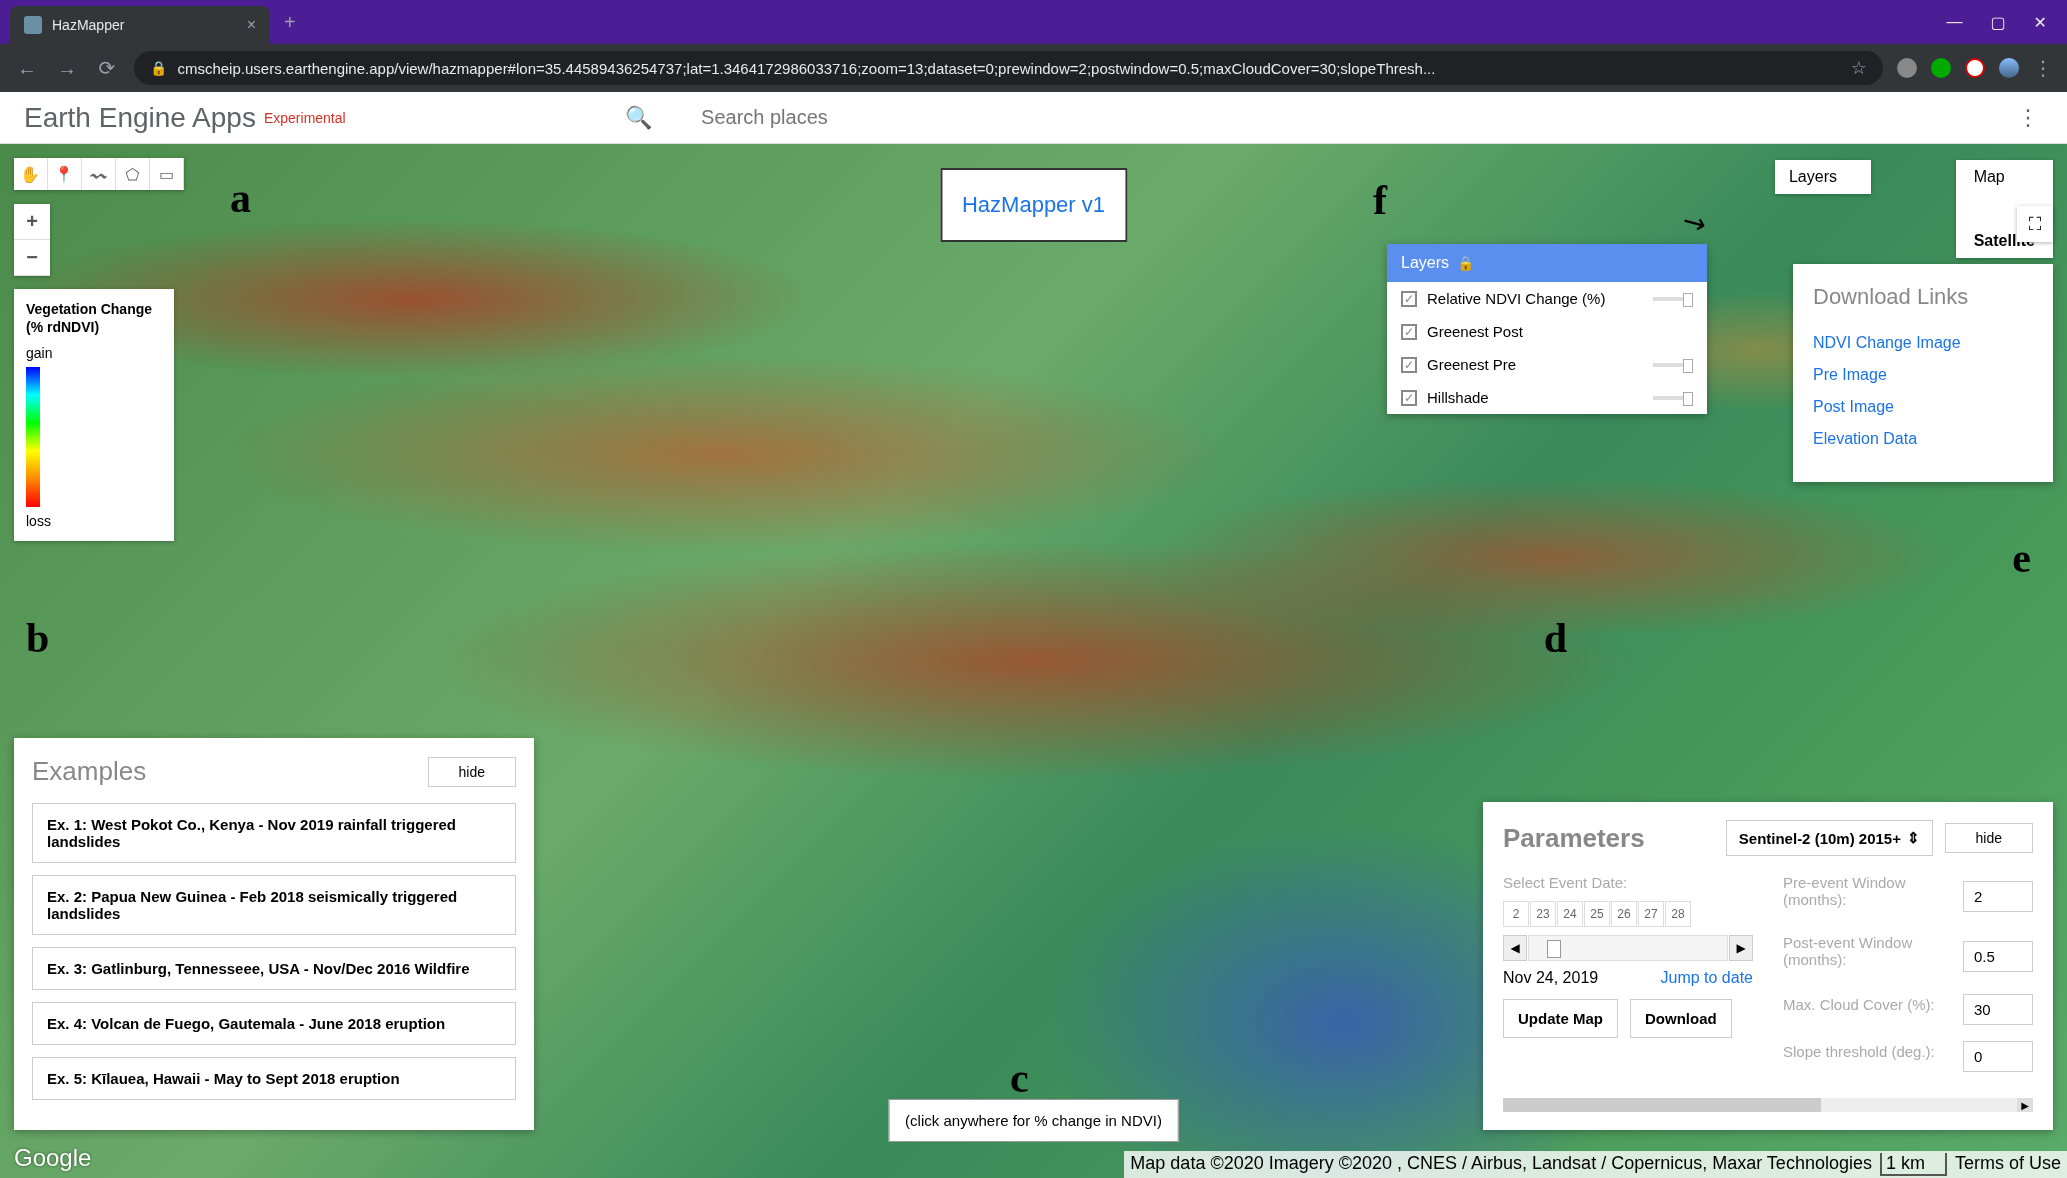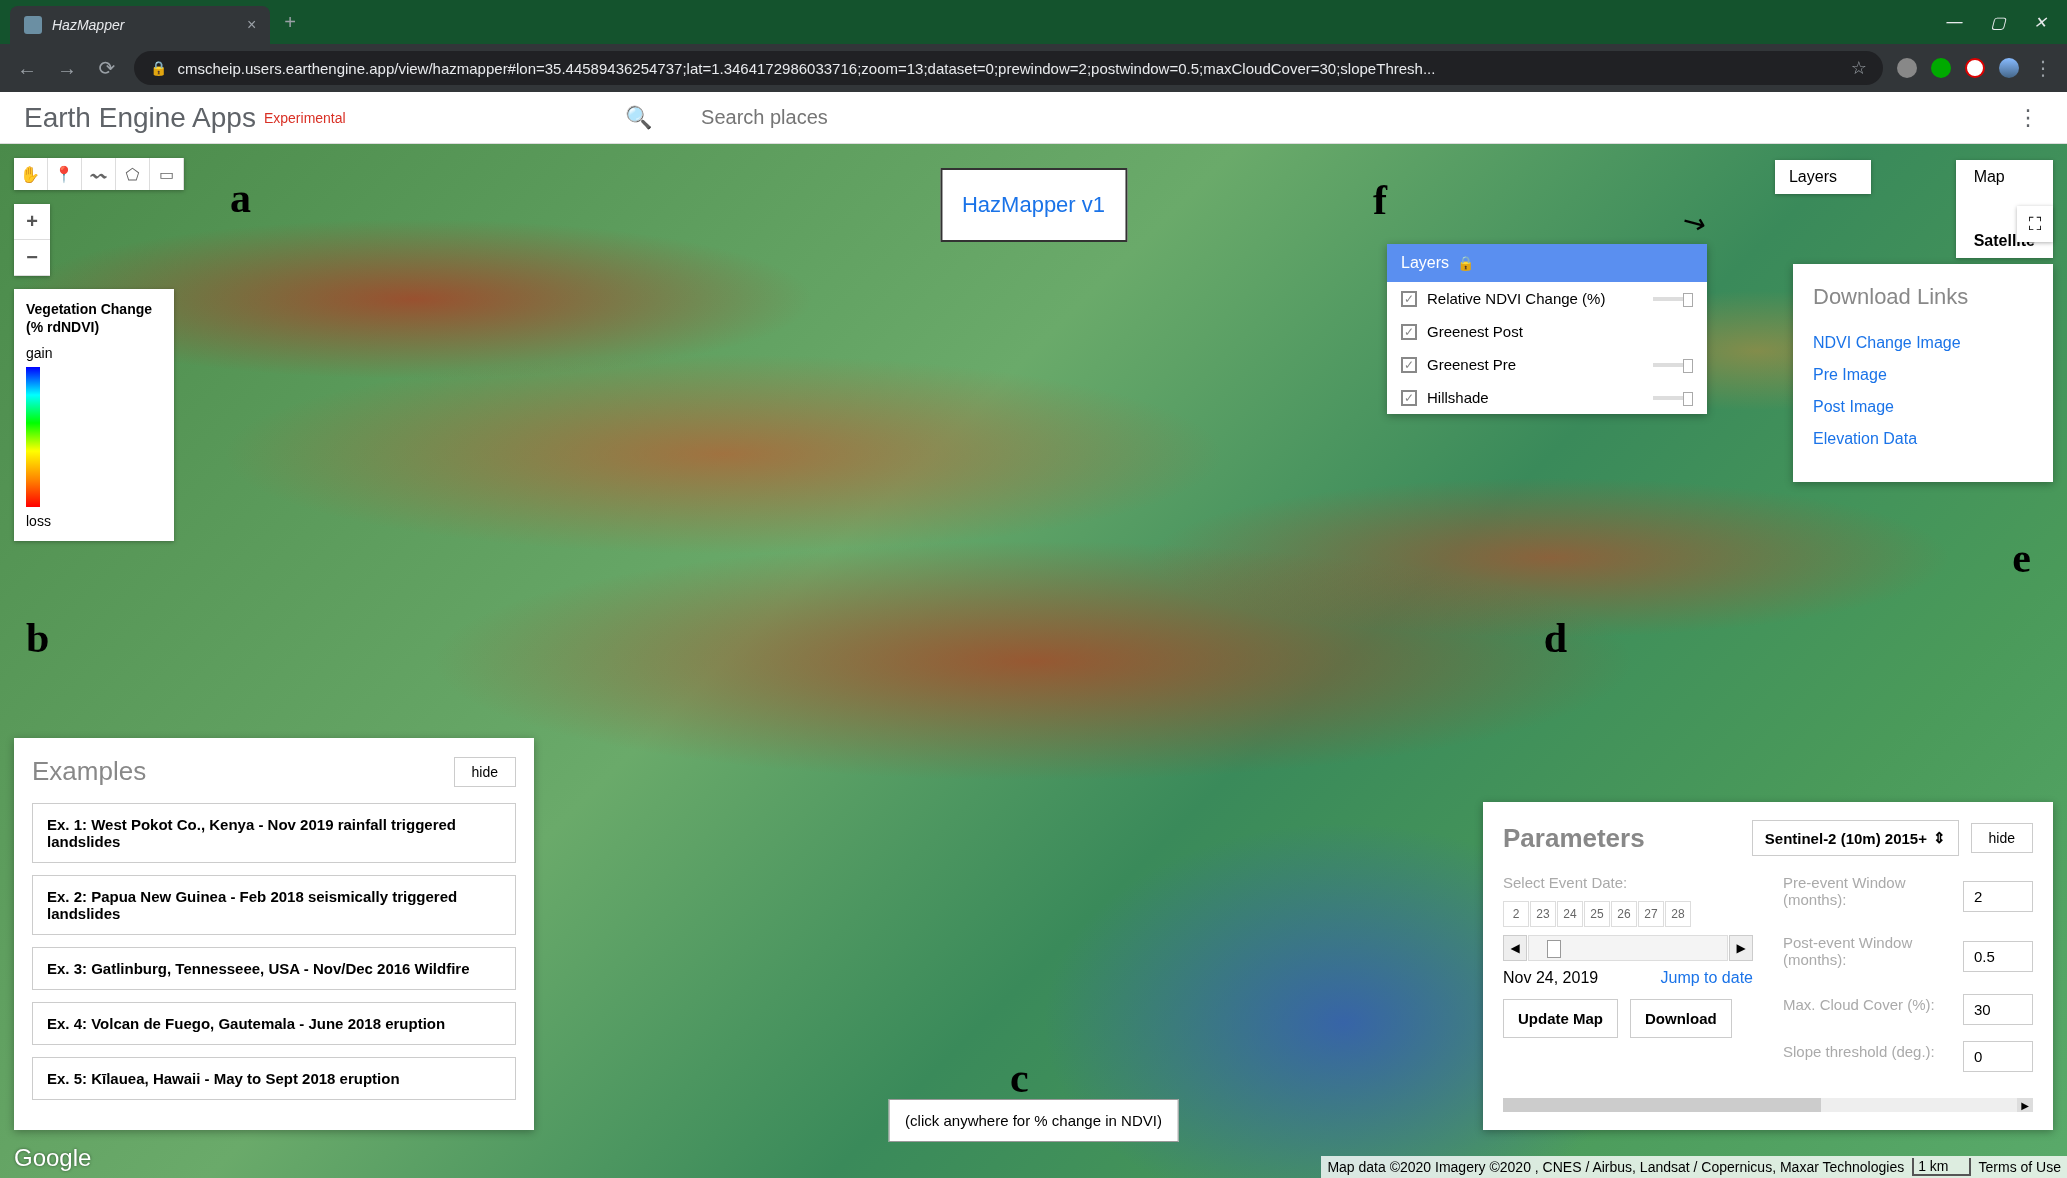--- a/index.html
+++ b/index.html
@@ -1,18 +1,18 @@
 <!DOCTYPE html>
 <html><head>
 <meta charset="utf-8">
 <style>
 * { box-sizing: border-box; margin: 0; padding: 0; }
 body { font-family: Arial, sans-serif; background: #1a1a1a; overflow: hidden; }
 .browser-window { width: 2067px; height: 1178px; display: flex; flex-direction: column; }
-.titlebar { height: 44px; background: #14532d; display:flex; align-items:center; color:#ccc;font-style:italic; }
+.titlebar { height: 44px; background: #4c1d95; display:flex; align-items:center; color:#ccc; }
 .tab { background:#323639; height:38px; margin-top:6px; margin-left:10px; border-radius:8px 8px 0 0; display:flex; align-items:center; padding:0 14px; gap:10px; min-width:260px;}
 .tab-favicon { width:18px; height:18px; background:#6b8fa3; border-radius:3px; }
 .tab-title { font-size:14px; color:#e8eaed; }
 .tab-close { color:#9aa0a6; font-size:16px; margin-left:auto; }
 .new-tab { color:#9aa0a6; font-size:20px; margin-left:14px; }
 .win-controls { margin-left:auto; display:flex; gap:28px; padding-right:20px; color:#e8eaed; font-size:16px;}
 .addressbar { height:48px; background:#323639; display:flex; align-items:center; padding:0 14px; gap:14px; }
 .nav-btn { color:#9aa0a6; font-size:20px; width:26px; text-align:center;}
 .url-box { flex:1; background:#202124; border-radius:20px; height:34px; display:flex; align-items:center; padding:0 16px; color:#e8eaed; font-size:15px; gap:10px;}
 .lock { color:#9aa0a6; font-size:14px;}
@@ -55,21 +55,21 @@
 .layer-row { display:flex; align-items:center; padding:8px 14px; gap:10px; font-size:15px;}
 .check { width:16px; height:16px; border:2px solid #888; display:flex; align-items:center; justify-content:center; color:#888; font-size:12px;}
 .slider-mini { width:40px; height:4px; background:#ddd; margin-left:auto; position:relative;}
 .slider-mini::after { content:""; position:absolute; right:0; top:-4px; width:8px; height:12px; background:#fff; border:1px solid #aaa;}
 .download-panel { position:absolute; top:120px; right:14px; width:260px; background:#fff; padding:20px; box-shadow:0 2px 8px rgba(0,0,0,0.3);}
 .download-title { font-size:22px; color:#888; margin-bottom:24px; font-weight:300;}
 .download-link { color:#1a73e8; font-size:16px; margin-bottom:14px; display:block;}
 .examples-panel { position:absolute; bottom:48px; left:14px; width:520px; background:#fff; padding:18px; box-shadow:0 2px 8px rgba(0,0,0,0.3);}
 .examples-header { display:flex; align-items:center; margin-bottom:16px;}
 .examples-title { font-size:26px; color:#888; font-weight:300;}
-.hide-btn { margin-left:auto; background:#fff; border:1px solid #ccc; padding:6px 17px; font-size:14px;}
+.hide-btn { margin-left:auto; background:#fff; border:1px solid #ccc; padding:6px 30px; font-size:14px;}
 .example-item { border:1px solid #ccc; padding:12px 14px; margin-bottom:12px; font-size:15px; font-weight:bold;}
 .params-panel { position:absolute; bottom:48px; right:14px; width:570px; background:#fff; padding:18px 20px; box-shadow:0 2px 8px rgba(0,0,0,0.3);}
 .params-header { display:flex; align-items:center; margin-bottom:18px;}
 .params-title { font-size:26px; color:#888; font-weight:700;}
 .dataset-select { margin-left:auto; border:1px solid #ccc; padding:8px 12px; font-size:15px; font-weight:bold; display:flex; align-items:center; gap:6px;}
 .params-body { display:flex; gap:30px;}
 .param-col { flex:1; }
 .param-label { color:#aaa; font-size:15px; margin-bottom:10px;}
 .date-days { display:flex; gap:1px; margin:8px 0; align-items:center;}
 .day-cell { width:26px; height:26px; border:1px solid #ddd; font-size:12px; display:flex; align-items:center; justify-content:center; color:#666;}
@@ -77,21 +77,21 @@
 .selected-date { font-size:16px; margin-top:8px; display:flex; justify-content:space-between;}
 .jump-link { color:#1a73e8; }
 .param-row { display:flex; align-items:center; margin-bottom:16px;}
 .param-input { width:70px; border:1px solid #ccc; padding:6px 10px; font-size:15px; margin-left:auto;}
 .param-actions { display:flex; gap:12px; margin-top:12px;}
 .action-btn { border:1px solid #ccc; padding:10px 14px; font-size:15px; font-weight:bold; background:#fff;}
 .params-scroll { height:14px; background:#eee; margin-top:10px; position:relative;}
 .params-scroll::before { content:""; position:absolute; left:0; width:60%; height:100%; background:#ccc;}
 .params-scroll-arrow { position:absolute; right:0; top:0; width:16px; height:14px; background:#ddd; display:flex; align-items:center; justify-content:center; font-size:10px;}
 .click-hint { position:absolute; bottom:36px; left:50%; transform:translateX(-50%); background:#fff; border:1px solid #999; padding:12px 16px; font-size:15px;}
-.attribution { position:absolute; bottom:0; right:0; background:rgba(255,255,255,0.8); font-size:14px; padding:2px 6px; display:flex; gap:8px; align-items:center;}
+.attribution { position:absolute; bottom:0; right:0; background:rgba(255,255,255,0.8); font-size:18px; padding:2px 6px; display:flex; gap:8px; }
 .attr-scale { border:2px solid #555; border-top:none; padding:0 20px 0 4px;}
 .google-logo { position:absolute; bottom:6px; left:14px; color:#fff; font-size:24px; font-family: 'Product Sans', Arial; text-shadow:0 0 3px rgba(0,0,0,0.5);}
 .annot { position:absolute; font-size:42px; font-weight:bold; font-family: Georgia, serif; color:#000;}
 .arrow-annot { position:absolute; font-size:28px; color:#000; transform:rotate(-30deg);}
 </style>
 </head>
 <body>
 
 <div class="browser-window">
 

